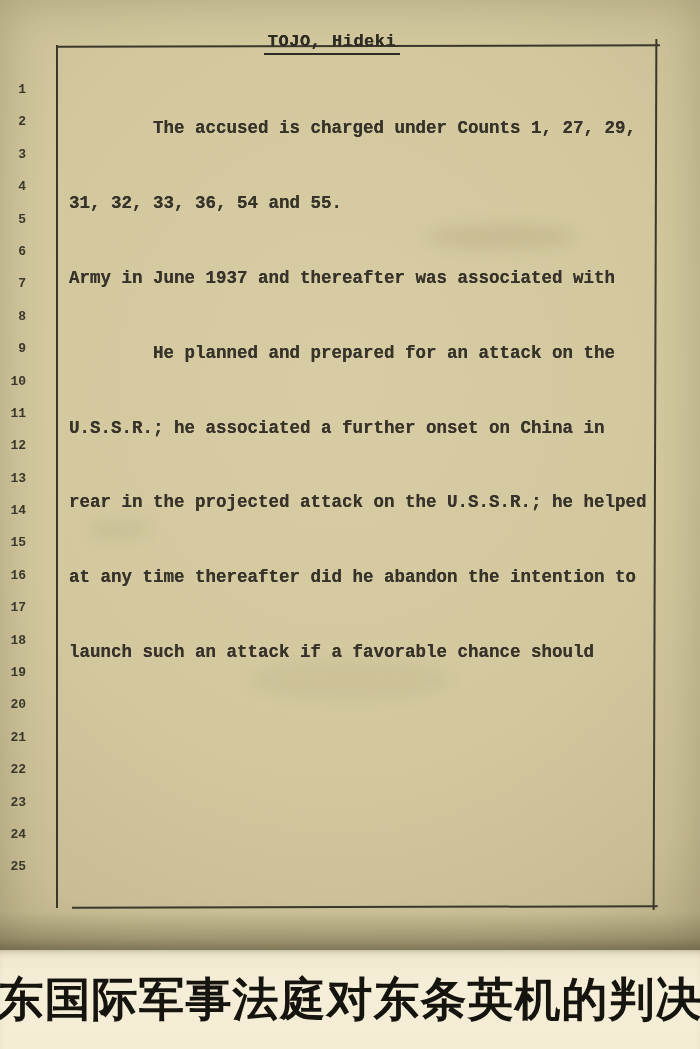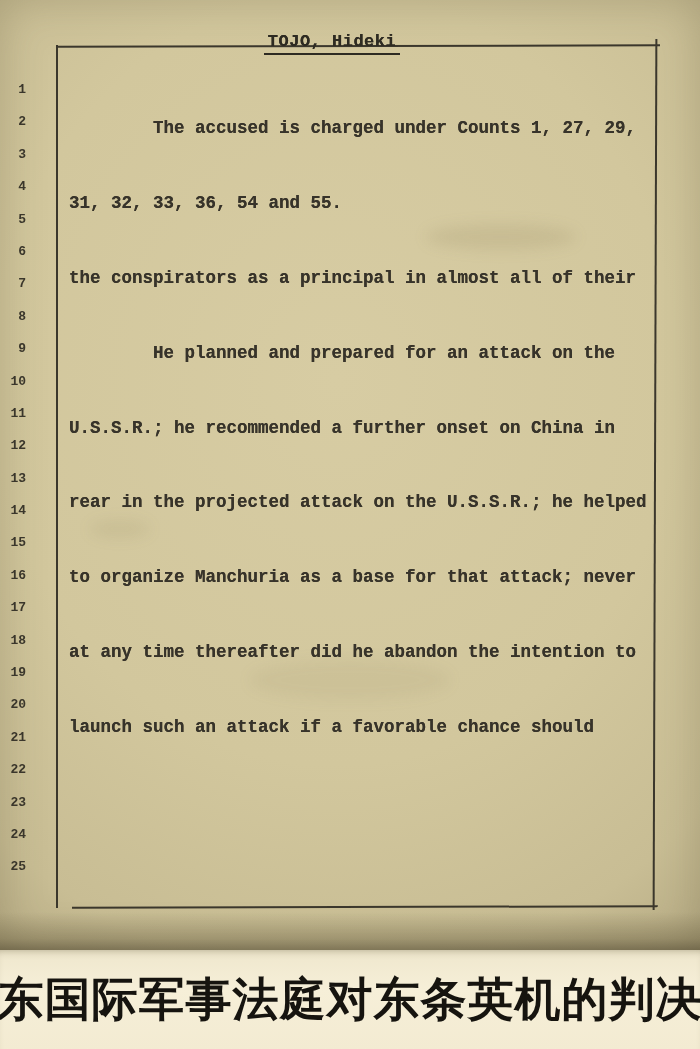--- a/index.html
+++ b/index.html
@@ -106,25 +106,24 @@
       <div class="num">21</div>
       <div class="num">22</div>
       <div class="num">23</div>
       <div class="num">24</div>
       <div class="num">25</div>
     </div>
 
     <div class="textcol">
       <div class="ln">        The accused is charged under Counts 1, 27, 29,</div>
       <div class="ln">31, 32, 33, 36, 54 and 55.</div>
-      <div class="ln">the conspirators as a principal in almost all of their</div>
+      <div class="ln">Army in June 1937 and thereafter was associated with</div>
       <div class="ln">        He planned and prepared for an attack on the</div>
-      <div class="ln">U.S.S.R.; he recommended a further onset on China in</div>
+      <div class="ln">U.S.S.R.; he associated a further onset on China in</div>
       <div class="ln">rear in the projected attack on the U.S.S.R.; he helped</div>
-      <div class="ln">to organize Manchuria as a base for that attack; never</div>
       <div class="ln">at any time thereafter did he abandon the intention to</div>
       <div class="ln">launch such an attack if a favorable chance should</div>
       
       
       
       
       
       
       
       

